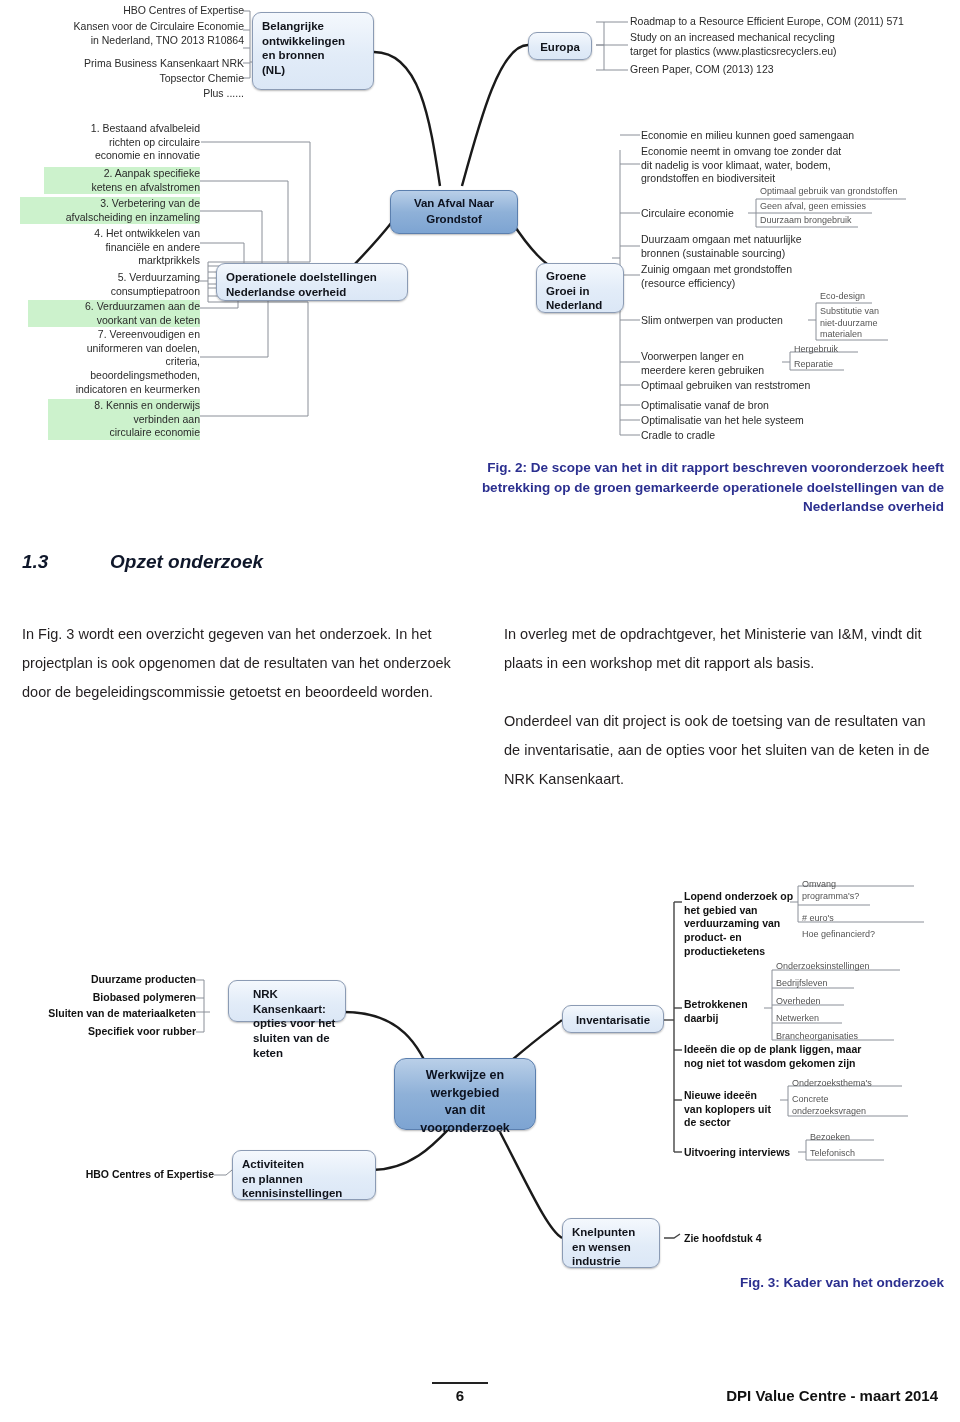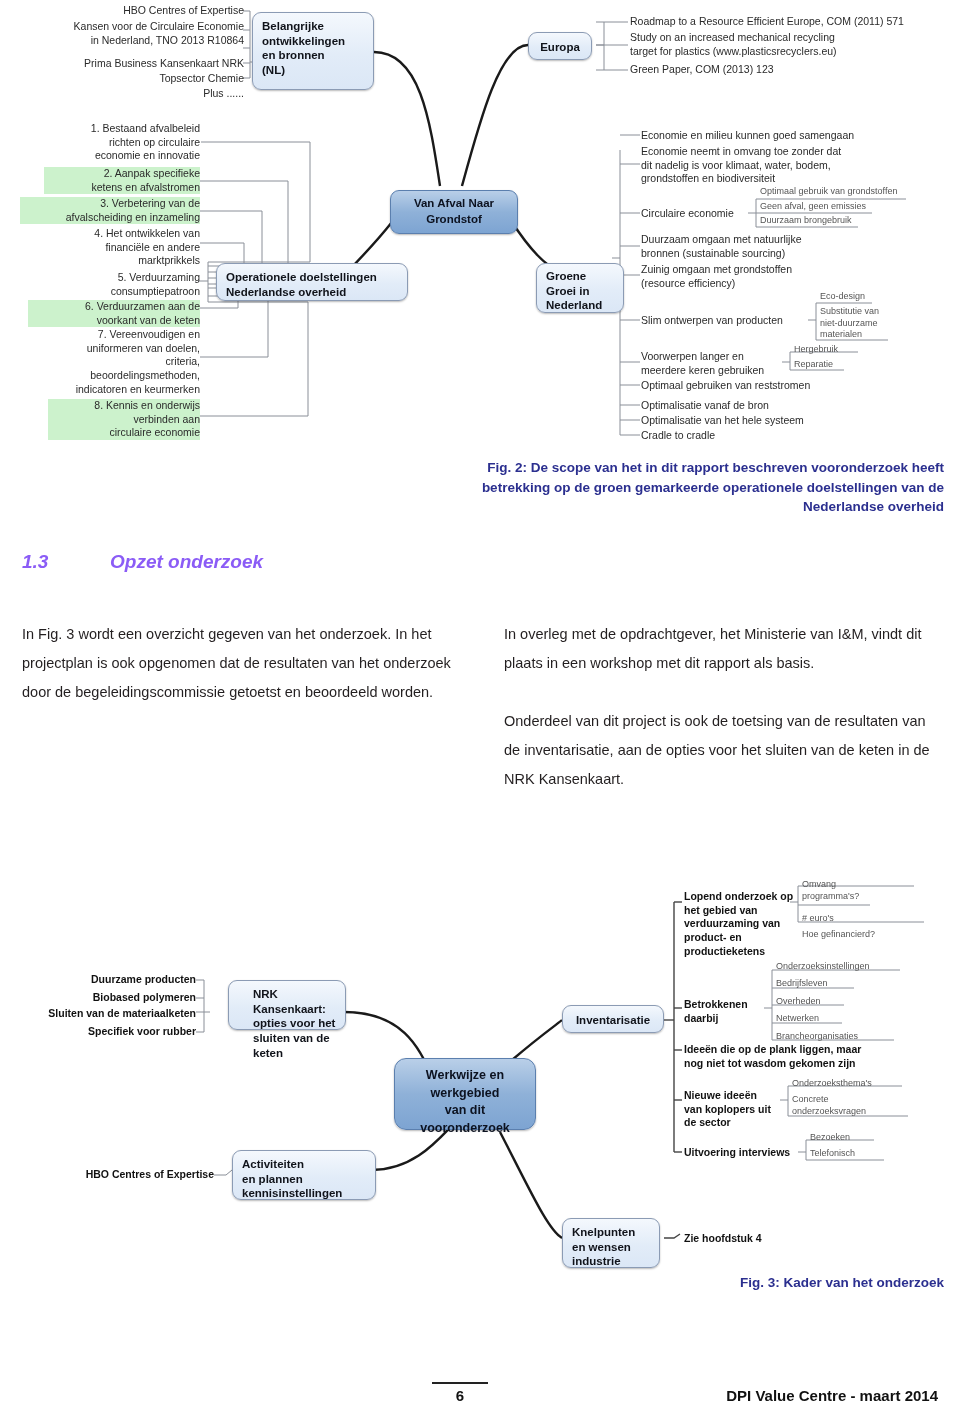--- a/index.html
+++ b/index.html
@@ -35,21 +35,21 @@
   .leaf.hl{background:#ccf2cc;}
   .leaf.small{font-size:9px;color:#555;}
   svg.wires{position:absolute;left:0;top:0;overflow:visible;pointer-events:none;}
 
   
   .caption{
     position:absolute;color:#2b2f8f;font-weight:bold;font-size:13.5px;
     line-height:1.45;text-align:right;
   }
   .h2{
-    position:absolute;font-style:italic;font-weight:bold;font-size:19px;color:#8b5cf6;
+    position:absolute;font-style:italic;font-weight:bold;font-size:19px;color:#0f172a;
   }
   .h2 .num{display:inline-block;width:88px;}
   .body{
     position:absolute;font-size:14.5px;line-height:2.0;color:#231f20;
   }
   .footer-rule{position:absolute;left:432px;top:1382px;width:56px;height:2px;background:#222;}
   .pageno{position:absolute;left:432px;top:1387px;width:56px;text-align:center;font-size:15px;font-weight:bold;color:#111;}
   .footer-right{position:absolute;right:22px;top:1387px;font-size:15px;font-weight:bold;color:#111;}
 </style>
 </head>
@@ -269,21 +269,21 @@
       <path d="M806,300 L884,300" fill="none" stroke="#8a8f98" stroke-width="1"></path>
 
       <path d="M664,378 L674,378 L680,374" fill="none" stroke="#444" stroke-width="1.4"></path>
     </svg>
 
     <div class="leaf bold" style="left:10px;top:973px;width:186px;text-align:right;">Duurzame producten</div>
     <div class="leaf bold" style="left:10px;top:991px;width:186px;text-align:right;">Biobased polymeren</div>
     <div class="leaf bold" style="left:10px;top:1007px;width:186px;text-align:right;">Sluiten van de materiaalketen</div>
     <div class="leaf bold" style="left:10px;top:1025px;width:186px;text-align:right;">Specifiek voor rubber</div>
 
-    <div class="node" style="left:228px;top:980px;width:118px;height:50px;white-space:pre-line;padding-top:6px;padding-left:24px;">NRK Kansenkaart:
+    <div class="node" style="left:228px;top:980px;width:118px;height:42px;white-space:pre-line;padding-top:6px;padding-left:24px;">NRK Kansenkaart:
 opties voor het
 sluiten van de keten</div>
 
     <div class="leaf bold" style="left:28px;top:1168px;width:186px;text-align:right;">HBO Centres of Expertise</div>
     <div class="node" style="left:232px;top:1150px;width:144px;height:50px;white-space:pre-line;padding-top:6px;">Activiteiten
 en plannen
 kennisinstellingen</div>
 
     <div class="node blue" style="left:394px;top:1058px;width:142px;height:72px;text-align:center;padding-top:8px;white-space:pre-line;line-height:1.4;font-size:12.5px;border-radius:12px;">Werkwijze en
 werkgebied

